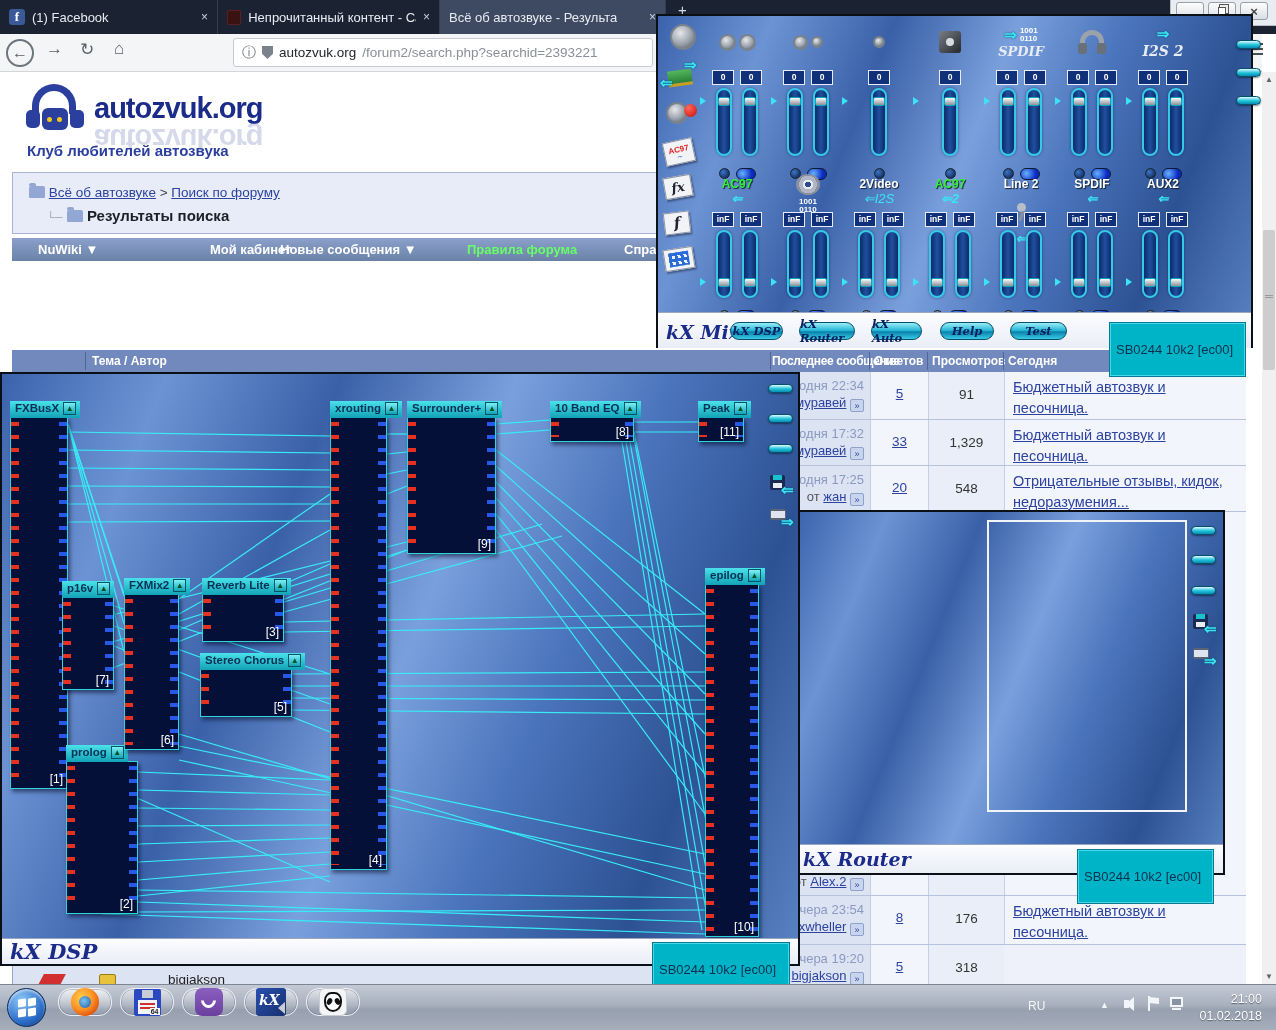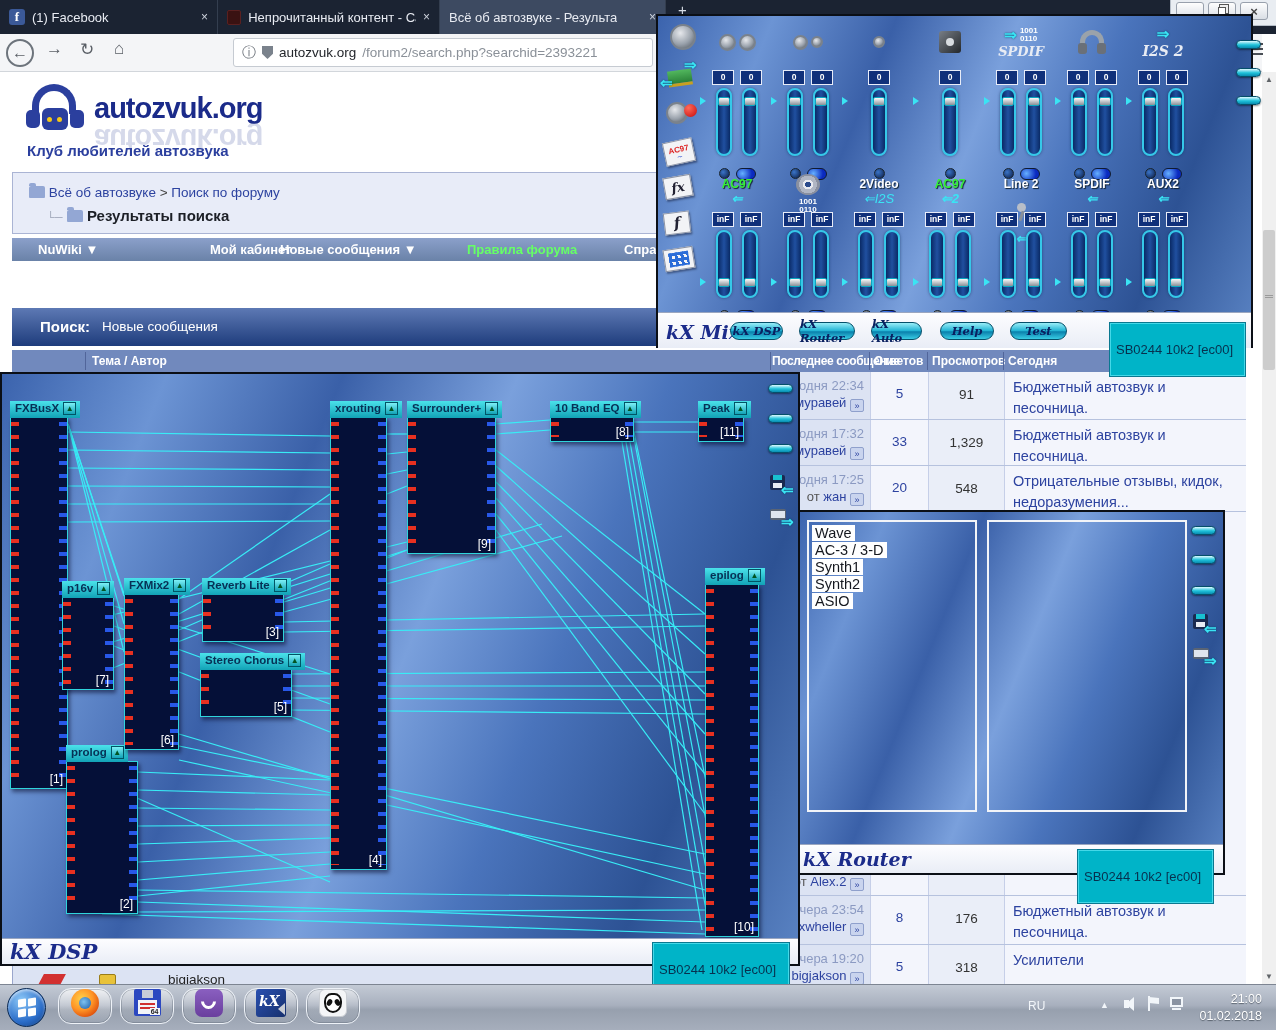--- a/index.html
+++ b/index.html
@@ -29,21 +29,21 @@
   #urlbar .info{color:#6a7078;font-size:14px}
   .shield{width:11px;height:13px;background:#7a828c;clip-path:polygon(0 0,100% 0,100% 60%,50% 100%,0 60%)}
   #hamburger{position:absolute;left:1248px;top:40px;z-index:1}
   #hamburger .hl{width:15px;height:2px;background:#4a4f56;margin:3px 0}
   
   #vscroll{position:absolute;right:0;top:72px;width:14px;height:912px;background:#f0f0f0;z-index:1}
   .scr-arrow{position:absolute;left:0;width:14px;height:15px;color:#606468;font-size:8px;text-align:center;line-height:15px;background:#f0f0f0}
   #scr-thumb{position:absolute;left:1px;top:158px;width:12px;height:140px;background:#cdcdcd;border-radius:2px}
 
   
-  .pagelink{color:#2d43a0;}
+  .pagelink{color:#2d43a0;text-decoration:underline}
   #logo-icon{position:absolute;left:26px;top:84px;width:58px;height:46px}
   #logo-icon .band{position:absolute;left:6px;top:0;width:44px;height:30px;border:7px solid #2b3f9e;border-bottom:none;border-radius:26px 26px 0 0}
   #logo-icon .cupL,#logo-icon .cupR{position:absolute;bottom:2px;width:14px;height:18px;background:#2b3f9e;border-radius:5px}
   #logo-icon .cupL{left:0}#logo-icon .cupR{right:0}
   #logo-icon .face{position:absolute;left:16px;bottom:0;width:26px;height:22px;background:#2b3f9e;border-radius:6px}
   #logo-icon .eye{position:absolute;bottom:8px;width:5px;height:5px;border-radius:50%;background:#f4c818}
   #logo-text{position:absolute;left:94px;top:92px;font-size:29px;font-weight:bold;color:#1b2b8a;letter-spacing:-1px}
   #logo-reflect{position:absolute;left:94px;top:122px;font-size:29px;font-weight:bold;color:#8a94c4;letter-spacing:-1px;transform:scaleY(-1);opacity:.35}
   #tagline{position:absolute;left:27px;top:142px;font-size:15px;font-weight:bold;color:#2b3f9e}
   #crumbbox{position:absolute;left:12px;top:172px;width:1233px;height:62px;background:#e8ecf8;border:1px solid #aab4d4;font-size:13.5px}
@@ -119,21 +119,21 @@
   #dsp-status{position:absolute;left:5px;top:4px;width:755px;height:17px;background:#1e3e86;border:1px solid #e8ecf8;color:#fff;font-size:12px;padding:1px 4px;white-space:nowrap}
 
   
   .rpanel{position:absolute;border:2px solid #f2f4f8}
   .ritem{width:fit-content;background:#fff;color:#15181f;font-size:14.5px;padding:0 3px;margin:0 0 1px 3px}
 
   
   #taskbar{position:absolute;left:0;top:984px;width:1276px;height:46px;background:linear-gradient(#c3cad5 0%,#a8b0be 45%,#97a0ae 55%,#a6aebc 100%);border-top:1px solid #7d8592;z-index:9}
   #startorb{position:absolute;left:7px;top:3px;width:39px;height:39px;border-radius:50%;background:radial-gradient(circle at 36% 30%,#8cc8f8,#2a6cc8 62%,#123a78);border:1px solid #0a2a55;box-shadow:inset 0 2px 3px rgba(255,255,255,.6)}
   .flagbit{position:absolute;width:8px;height:8px;background:#fdfdfd;border-radius:1px}
-  .appbtn{position:absolute;top:3px;width:54px;height:36px;border:1px solid #eef2f8;border-radius:13px;background:linear-gradient(rgba(255,255,255,.55),rgba(255,255,255,.15) 50%,rgba(120,130,145,.2));box-shadow:inset 0 0 0 1px rgba(90,100,115,.35);display:flex;justify-content:center}
+  .appbtn{position:absolute;top:3px;width:54px;height:28px;border:1px solid #eef2f8;border-radius:13px;background:linear-gradient(rgba(255,255,255,.55),rgba(255,255,255,.15) 50%,rgba(120,130,145,.2));box-shadow:inset 0 0 0 1px rgba(90,100,115,.35);display:flex;align-items:center;justify-content:center}
   .trayico{position:absolute;color:#f2f6fa;font-size:12px}
   #clock{position:absolute;right:14px;top:6px;text-align:right;color:#fff;font-size:12.5px;line-height:17px;text-shadow:0 1px 1px rgba(40,50,60,.6)}
 </style>
 </head>
 <body>
 
 <div id="screen">
 
   <div id="tabbar">
       <div class="tab" style="left: 0px; width: 218px;">
@@ -217,24 +217,20 @@
   </div>
 
   <div id="menubar">
       <div class="menuitem" style="left: 26px;">NuWiki ▼</div>
       <div class="menuitem" style="left: 150px; padding-left: 48px;">Мой кабинет</div>
       <div class="menuitem" style="left: 268px;">Новые сообщения ▼</div>
       <div class="menuitem green" style="left: 455px;">Правила форума</div>
       <div class="menuitem" style="left: 612px;">Справка</div>
     </div>
 
-  <div id="searchbar">
-    <span class="lbl">Поиск:</span>
-    <span class="val">Новые сообщения</span>
-  </div>
 
   <div id="theadrow">
       <div class="thcell" style="left: 80px;">Тема / Автор</div>
       <div class="thcell" style="left: 760px; letter-spacing: -0.4px;">Последнее сообщение</div>
       <div class="thcell" style="left: 862px;">Ответов</div>
       <div class="thcell" style="left: 920px;">Просмотров</div>
       <div class="thcell" style="left: 996px;">Сегодня</div>
       <div class="thsep" style="left: 73px;"></div>
       <div class="thsep" style="left: 758px;"></div>
       <div class="thsep" style="left: 857px;"></div>
@@ -314,39 +310,27 @@
         <div class="fcell c-time">
           <div class="timeline" style="top: 6px;">Вчера 19:20</div>
           <div class="authline" style="top: 23px;">от <span class="pagelink">bigjakson</span> <span class="golink">»</span></div>
         </div>
         <div class="fcell c-rep">
           <div class="numlink pagelink">5</div>
         </div>
         <div class="fcell c-view">
           <div class="numval">318</div>
         </div>
-        <div class="fcell c-sec">
-          <div class="seclink pagelink">Усилители</div>
-        </div>
         <div class="ticon-red"></div>
         <div class="ticon-folder"></div>
         <div class="topicauth" style="left: 155px;">bigjakson</div>
       </div>
     </div>
 
   <div class="kxwin" id="routerwin" style="left:795px;top:510px;width:430px;height:365px;z-index:3">
-    <div class="rpanel" style="left:10px;top:8px;width:170px;height:292px">
-      <div id="routerlist" style="padding-top:3px">
-          <div class="ritem">Wave</div>
-          <div class="ritem">AC-3 / 3-D</div>
-          <div class="ritem">Synth1</div>
-          <div class="ritem">Synth2</div>
-          <div class="ritem">ASIO</div>
-        </div>
-    </div>
     <div class="rpanel" style="left:190px;top:8px;width:200px;height:292px"></div>
     <div class="pill" style="left:394px;top:14px"></div>
     <div class="pill" style="left:394px;top:43px"></div>
     <div class="pill" style="left:394px;top:74px"></div>
     <div class="fsave" style="left:396px;top:102px">
         <div class="fl"></div>
         <div class="cyarrow" style="left:11px;top:6px">⇐</div>
       </div>
     <div class="fopen" style="left:396px;top:134px">
         <div class="fo"></div>

